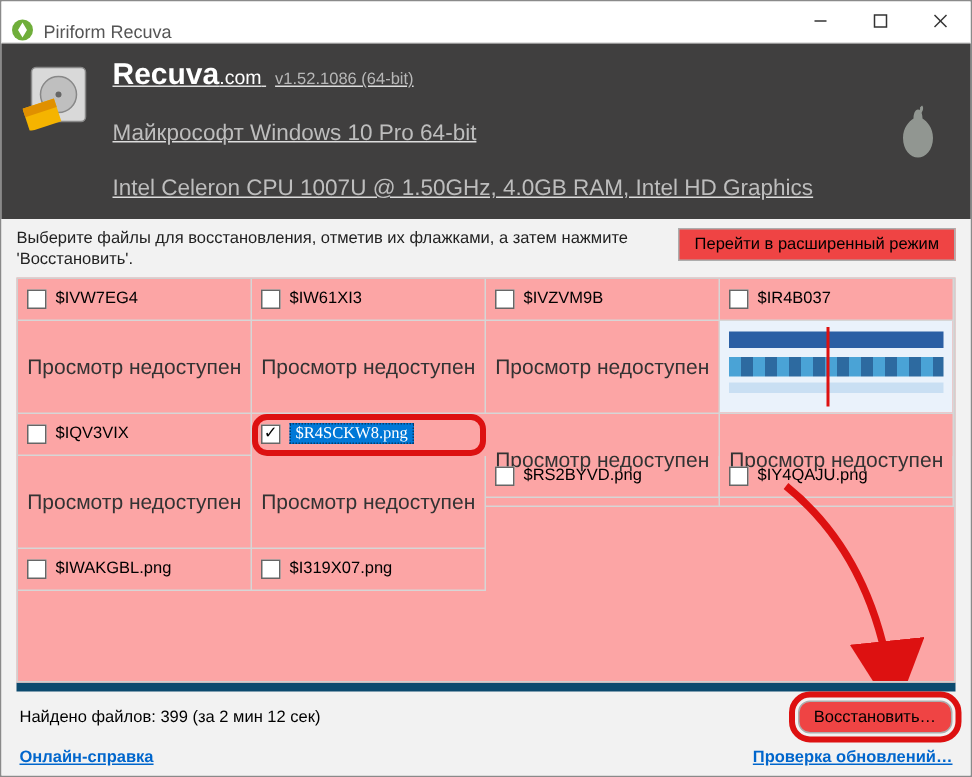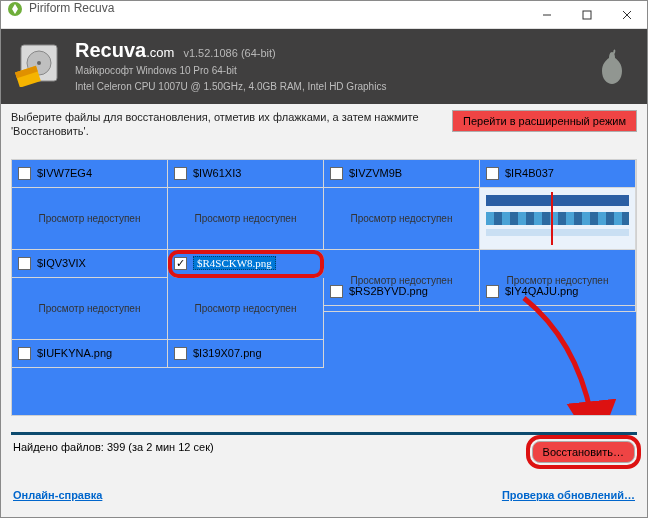--- a/index.html
+++ b/index.html
@@ -7,61 +7,61 @@
     margin: 0;
     font-family: "Segoe UI", Tahoma, sans-serif;
     font-size: 11px;
     background: #fff;
     width: 648px;
     height: 518px;
     overflow: hidden;
   }
   .window { width: 648px; height: 518px; border: 1px solid #8a8a8a; display: flex; flex-direction: column; }
   .titlebar {
-    height: 28px; background: #fff; display: flex; align-items: flex-start;
+    height: 28px; background: #fff; display: flex; align-items: flex-end;
     border-bottom: 1px solid #e0e0e0; font-size: 12px; color: #555;
   }
   .titlebar .app-icon { width: 16px; height: 16px; margin: 0 6px; }
   .titlebar .title { flex: 1; }
   .win-btn { width: 40px; height: 28px; display:flex; align-items:center; justify-content:center; color:#444; }
 
   .header {
-    background: #403f3f; color: #ddd; padding: 10px 14px; display:flex; align-items:flex-start; gap:12px;
+    background: #403f3f; color: #ddd; padding: 10px 14px; display:flex; align-items:flex-start; gap:12px;text-decoration:underline;
   }
   .hd-icon { width:48px; height:48px; flex:0 0 48px; }
   .brand { font-size: 20px; font-weight: bold; color:#fff; display:inline; }
   .brand-sub { font-size:13px; color:#fff; }
   .ver { color:#b8b8b8; font-size:11px; margin-left:6px;}
-  .sys { color:#bdbdbd; font-size:10px; line-height:1.4; margin-top:2px;}
+  .sys { color:#bdbdbd; font-size:15px; line-height:1.4; margin-top:16px;}
   .pear { width:42px; height:42px; margin-left:auto; align-self:center; opacity:.9;}
 
-  .content { flex:1; background:#f2f2f2; padding:6px 10px 12px 10px; display:flex; flex-direction:column;gap:16px; }
+  .content { flex:1; background:#f2f2f2; padding:6px 10px 2px 10px; display:flex; flex-direction:column; }
   .toprow { display:flex; align-items:flex-start; gap:8px; margin-bottom:4px;}
   .instr { flex:1; color:#222; line-height:1.3; }
   .btn { background:#ef4444; border:1px solid #adadad; padding:4px 10px; font-size:11px; cursor:pointer;}
 
-  .grid-wrap { flex:1; border:1px solid #d0d0d0; background:#3b82f6; overflow:hidden; position:relative;}
+  .grid-wrap { flex:1; border:1px solid #d0d0d0; background:#fca5a5; overflow:hidden; position:relative;}
   .grid { display:grid; grid-template-columns: repeat(4, 1fr); grid-auto-rows: 28px 62px; width:100%;}
   .cell { border-right:1px solid #d6d6d6; border-bottom:1px solid #d6d6d6; display:flex; align-items:center; padding:0 6px; overflow:hidden; white-space:nowrap;}
   .cell.name { height:28px; gap:6px;}
-  .cell.prev { height:62px; justify-content:center; color:#333; font-size:10px;}
+  .cell.prev { height:62px; justify-content:center; color:#333; font-size:14px;}
   .chk { width:13px; height:13px; border:1px solid #666; background:#fff; flex:0 0 13px; display:flex; align-items:center; justify-content:center;}
   .chk.checked::after{ content:"✓"; font-size:11px; line-height:1; color:#000;}
   .fname { overflow:hidden; text-overflow:ellipsis;}
   .sel-name { background:#0078d7; color:#fff; border:1px dotted #003d70; padding:0 3px;}
   .highlight-cell { outline:4px solid #d11; outline-offset:-4px; border-radius:10px;font-family:Liberation Serif, serif;}
   .thumb { width:100%; height:100%; position:relative; background: linear-gradient(#eaf2fb,#eaf2fb);}
   .thumb .bar1{position:absolute;left:4%;right:4%;top:12%;height:18%;background:#2b5fa4;}
   .thumb .bar2{position:absolute;left:4%;right:4%;top:40%;height:22%;background:repeating-linear-gradient(90deg,#4aa3d6 0 8px,#2d6aa0 8px 16px);}
   .thumb .bar3{position:absolute;left:4%;right:4%;top:68%;height:12%;background:#c9dff3;}
   .thumb .vline{position:absolute;top:8%;bottom:6%;left:46%;width:2px;background:#d11;}
 
   .arrow { position:absolute; pointer-events:none; }
 
-  .status { border-top:3px solid #0c4a6e; padding:6px 2px 4px 2px; display:flex; }
+  .status { border-top:6px solid #0c4a6e; padding:6px 2px 4px 2px; display:flex; align-items:center;}
   .status .txt{ flex:1;}
   .btn-recover { outline:4px solid #d11; outline-offset:2px; border-radius:8px;}
   .links { display:flex; padding:6px 2px 4px 2px;font-weight:bold; }
   .links a { color:#0066cc; text-decoration:underline; cursor:pointer;}
   .links .spacer{flex:1;}
 </style>
 </head>
 <body>
 
 <div class="window">
@@ -187,21 +187,21 @@
         <div class="cell name">
             <span class="chk"></span>
             <span class="fname">$RS2BYVD.png</span>
           </div>
         <div class="cell name">
             <span class="chk"></span>
             <span class="fname">$IY4QAJU.png</span>
           </div>
         <div class="cell name">
             <span class="chk"></span>
-            <span class="fname">$IUFKYNA.png</span>
+            <span class="fname">$IWAKGBL.png</span>
           </div>
         <div class="cell name">
             <span class="chk"></span>
             <span class="fname">$I319X07.png</span>
           </div>
       </div>
 
       <svg class="arrow" style="left:484px; top:128px; width:120px; height:170px;">
         <defs>
             <marker id="ah" markerWidth="12" markerHeight="12" refX="9" refY="5" orient="auto">

